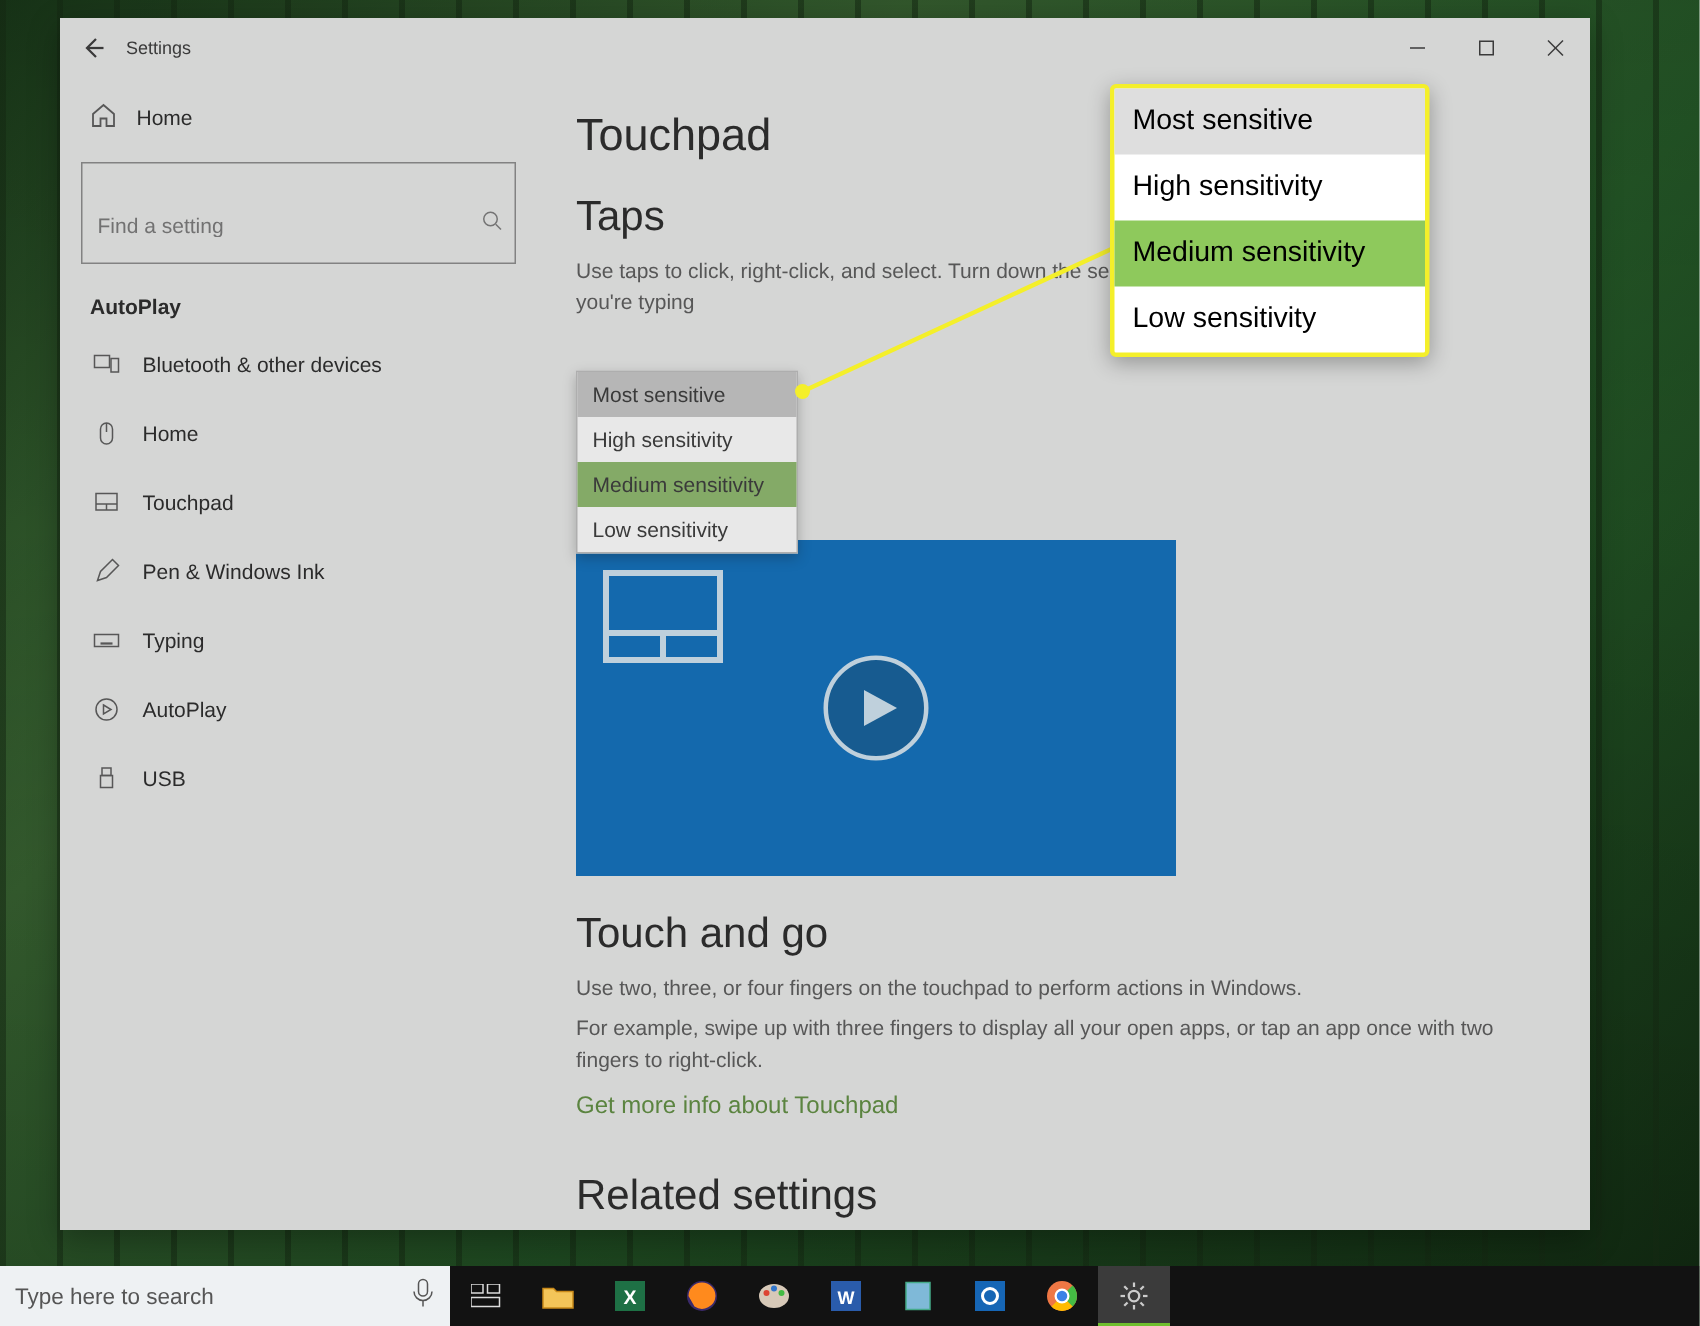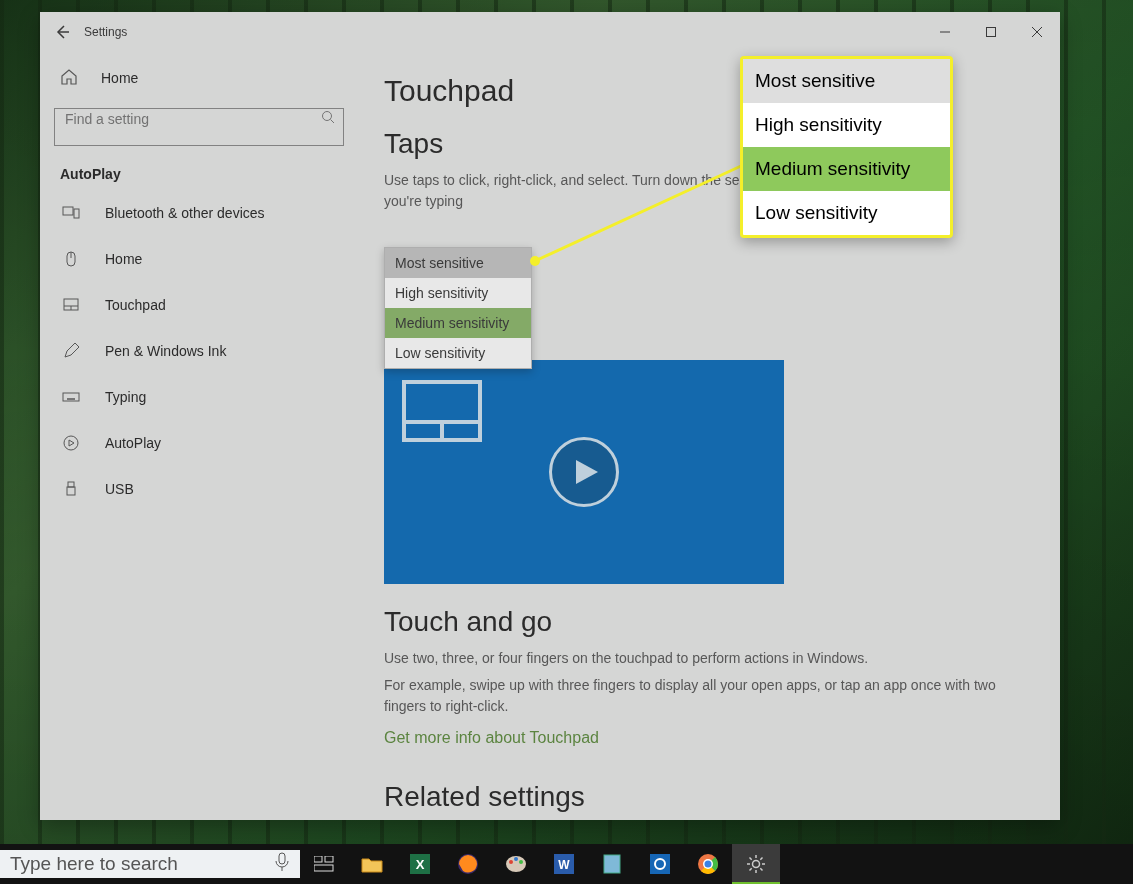--- a/index.html
+++ b/index.html
@@ -9,23 +9,23 @@
     linear-gradient(180deg,rgba(0,0,0,0.15),rgba(0,0,0,0.05) 40%,rgba(0,0,0,0.25))}
   .settings-window{position:absolute;left:40px;top:12px;width:1020px;height:808px;background:#e9eae9;box-shadow:0 6px 20px rgba(0,0,0,.3)}
   .dim-overlay{position:absolute;inset:0;background:rgba(100,100,100,0.15);pointer-events:none}
   .titlebar{height:40px;display:flex;align-items:center;position:relative}
   .back-btn{width:44px;height:40px;display:flex;align-items:center;justify-content:center;color:#333}
   .title{font-size:12px;color:#333;margin-left:0}
   .winbtns{position:absolute;right:0;top:0;display:flex}
   .winbtn{width:46px;height:40px;display:flex;align-items:center;justify-content:center;color:#333}
   .content{display:flex;height:calc(100% - 40px)}
   .sidebar{width:318px;padding:0 14px;box-sizing:border-box}
-  .home-row,.nav-item{display:flex;align-items:center;height:44px;gap:23px;color:#222;font-size:14px;padding-left:6px}
+  .home-row,.nav-item{display:flex;align-items:center;height:44px;gap:13px;color:#222;font-size:14px;padding-left:6px}
   .home-row{margin-top:4px;margin-bottom:8px}
-  .search-wrap{height:34px;border:1px solid #888;display:flex;align-items:flex-start;padding:1px 8px;margin-bottom:20px}
+  .search-wrap{height:34px;border:1px solid #888;display:flex;align-items:flex-end;padding:16px 8px;margin-bottom:20px}
   .search-input{flex:1;border:none;background:transparent;outline:none;font-size:14px;color:#555}
   .search-wrap .sicon{color:#666}
   .category{font-weight:600;font-size:14px;margin:10px 0 8px 6px;color:#222}
   .nav-item{height:46px}
   .nav-item .ic{width:22px;display:flex;justify-content:center;color:#555}
   .main{flex:1;padding:16px 26px;color:#333;position:relative;overflow:hidden}
   .page-title{font-size:30px;font-weight:400;color:#222;margin:6px 0 20px 0}
   .section-h{font-size:28px;font-weight:400;color:#222;margin:10px 0}
   .desc{font-size:14px;color:#555;line-height:1.5;margin:6px 0}
   .link-green{color:#5a8a3a;font-size:16px;display:inline-block;margin-top:6px}
@@ -36,21 +36,21 @@
   .dropdown{position:absolute;left:26px;top:195px;width:146px;background:#fff;border:1px solid #bbb;box-shadow:0 3px 8px rgba(0,0,0,.25);font-size:14px}
   .dropdown .opt{padding:7px 10px}
   .dropdown .hover{background:#c5c5c5}
   .dropdown .sel{background:#8ab768}
   .callout{position:absolute;left:740px;top:56px;width:207px;background:#fff;border:3px solid #f4ef2a;border-radius:4px;box-shadow:0 4px 14px rgba(0,0,0,.3);font-size:19px;z-index:60}
   .callout .copt{padding:11px 12px}
   .callout .chover{background:#dedede}
   .callout .csel{background:#8ec95c}
   .leader{position:absolute;left:0;top:0;z-index:55;pointer-events:none}
   .taskbar{position:absolute;left:0;bottom:0;width:1133px;height:40px;background:#121212;display:flex;align-items:center}
-  .search-bar{width:300px;height:28px;background:#eef1f3;display:flex;align-items:center;padding:0 10px;box-sizing:border-box;color:#555;font-size:19px}
+  .search-bar{width:300px;height:40px;background:#eef1f3;display:flex;align-items:center;padding:0 10px;box-sizing:border-box;color:#555;font-size:15px}
   .search-bar .mic{margin-left:auto}
   .tb-icons{display:flex;align-items:center;height:40px}
   .tb-item{width:48px;height:40px;display:flex;align-items:center;justify-content:center}
   .tb-item.active{background:#3b3b3b}
   .tb-item.act-green{box-shadow:inset 0 -2px 0 #6fbf2d}
 </style>
 </head>
 <body>
 
 <div class="trees"></div>

